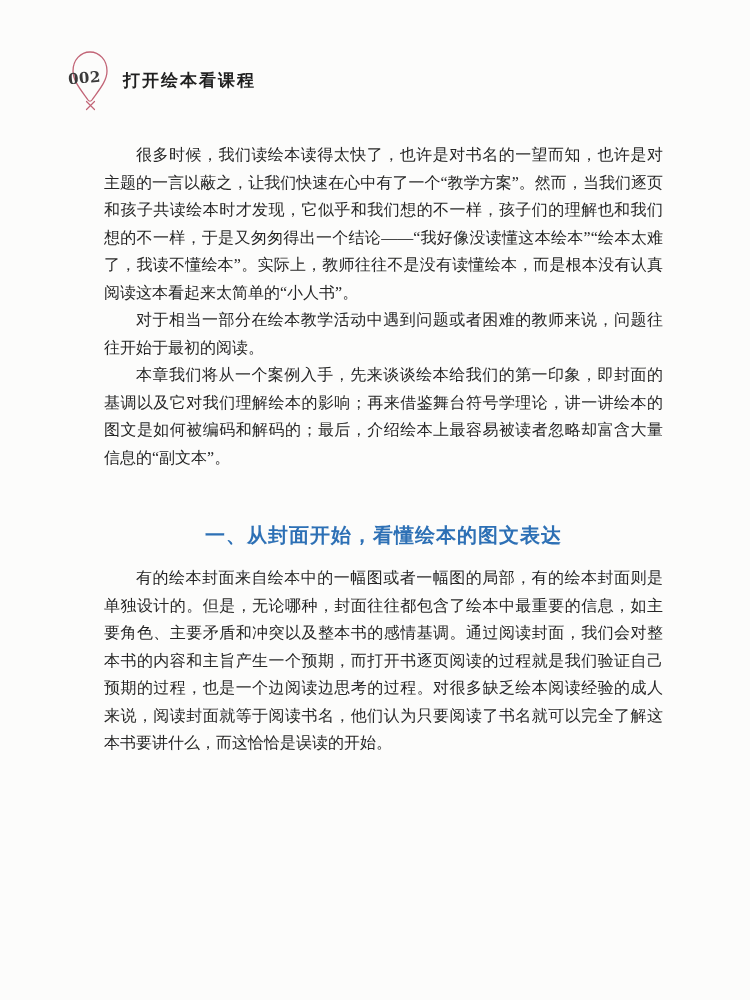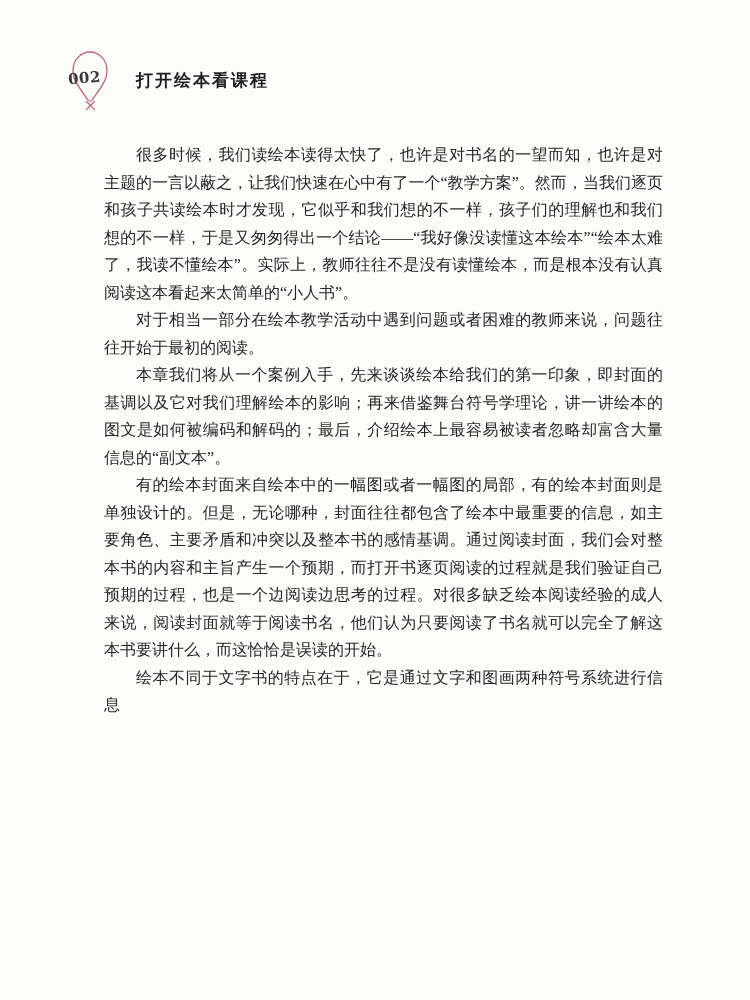--- a/index.html
+++ b/index.html
@@ -31,21 +31,21 @@
     top: 19px;
     font-family: "DejaVu Serif", serif;
     font-weight: 700;
     font-size: 15px;
     color: #3a3a3a;
     letter-spacing: 0.5px;
     transform: rotate(-4deg);
   }
   .running-title {
     position: absolute;
-    left: 136px;
+    left: 123px;
     top: 69px;
     font-size: 17px;
     font-weight: 700;
     color: #1f1f1f;
     letter-spacing: 2px;
     font-family: "Liberation Serif", serif;
   }
   .body-column {
     position: absolute;
     left: 104px;
@@ -87,18 +87,18 @@
       <span class="page-num">002</span>
     </div>
     <span class="running-title">打开绘本看课程</span>
   </header>
 
   <main class="body-column">
     <p>很多时候，我们读绘本读得太快了，也许是对书名的一望而知，也许是对主题的一言以蔽之，让我们快速在心中有了一个“教学方案”。然而，当我们逐页和孩子共读绘本时才发现，它似乎和我们想的不一样，孩子们的理解也和我们想的不一样，于是又匆匆得出一个结论——“我好像没读懂这本绘本”“绘本太难了，我读不懂绘本”。实际上，教师往往不是没有读懂绘本，而是根本没有认真阅读这本看起来太简单的“小人书”。</p>
     <p>对于相当一部分在绘本教学活动中遇到问题或者困难的教师来说，问题往往开始于最初的阅读。</p>
     <p>本章我们将从一个案例入手，先来谈谈绘本给我们的第一印象，即封面的基调以及它对我们理解绘本的影响；再来借鉴舞台符号学理论，讲一讲绘本的图文是如何被编码和解码的；最后，介绍绘本上最容易被读者忽略却富含大量信息的“副文本”。</p>
 
+    <h2 class="section-heading">一、从封面开始，看懂绘本的图文表达</h2>
 
     <p>有的绘本封面来自绘本中的一幅图或者一幅图的局部，有的绘本封面则是单独设计的。但是，无论哪种，封面往往都包含了绘本中最重要的信息，如主要角色、主要矛盾和冲突以及整本书的感情基调。通过阅读封面，我们会对整本书的内容和主旨产生一个预期，而打开书逐页阅读的过程就是我们验证自己预期的过程，也是一个边阅读边思考的过程。对很多缺乏绘本阅读经验的成人来说，阅读封面就等于阅读书名，他们认为只要阅读了书名就可以完全了解这本书要讲什么，而这恰恰是误读的开始。</p>
-    <p>绘本不同于文字书的特点在于，它是通过文字和图画两种符号系统进行信息</p>
   </main>
 
 </div>
 
 </body></html>

